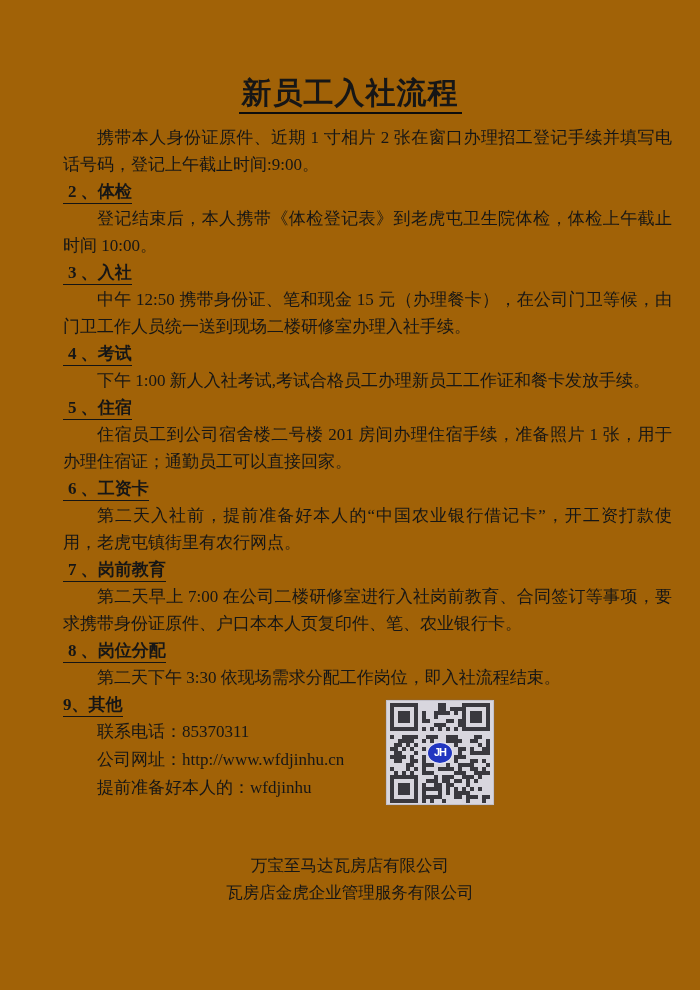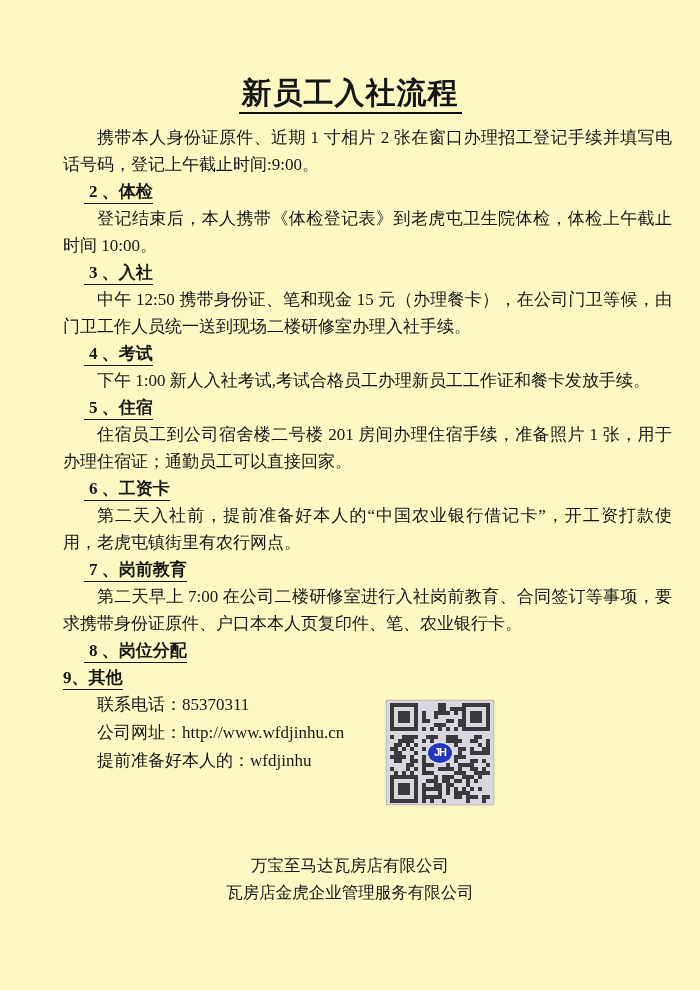--- a/index.html
+++ b/index.html
@@ -1,21 +1,21 @@
 <!DOCTYPE html>
 <html><head>
 <meta charset="utf-8">
 <style>
   * { margin:0; padding:0; box-sizing:border-box; }
   html,body { background:#888; }
   .page {
     position:relative;
     width:700px; height:990px;
     margin:0 auto;
-    background:#fef9c3;
+    background:#a16207;
     color:#161616;
     font-family:"Liberation Serif","DejaVu Serif",serif;
     overflow:hidden;
   }
   .title-wrap {
     padding-top:74px;
     text-align:center;
   }
   .title-underline {
     display:inline-block;
@@ -33,21 +33,21 @@
     font-size:17px;
     font-weight:bold;
     line-height:27px;
     white-space:pre-wrap;
   }
   .heading .hu {
     display:inline-block;
     border-bottom:1.7px solid #141414;
     line-height:22px;
   }
-  .section.indented .hu { padding-left:5px;margin-left:21px; }
+  .section.indented .hu { padding-left:5px; }
   .body {
     font-size:17px;
     line-height:27px;
     text-align:justify;
     text-indent:2em;
   }
   .contact-line {
     font-size:17px;
     line-height:28px;
     padding-left:2em;
@@ -126,20 +126,21 @@
       <p class="body">第二天入社前，提前准备好本人的“中国农业银行借记卡”，开工资打款使用，老虎屯镇街里有农行网点。</p>
     </div>
 
     <div class="section indented">
       <div class="heading"><span class="hu">7 、岗前教育</span></div>
       <p class="body">第二天早上 7:00 在公司二楼研修室进行入社岗前教育、合同签订等事项，要求携带身份证原件、户口本本人页复印件、笔、农业银行卡。</p>
     </div>
 
     <div class="section indented">
       <div class="heading"><span class="hu">8 、岗位分配</span></div>
+      <p class="body">第二天下午 3:30 依现场需求分配工作岗位，即入社流程结束。</p>
     </div>
 
     <div class="section other">
       <div class="heading"><span class="hu">9、其他</span></div>
       <div class="contact-line">联系电话：85370311</div>
       <div class="contact-line">公司网址：http://www.wfdjinhu.cn</div>
       <div class="contact-line">提前准备好本人的：wfdjinhu</div>
     </div>
 
   </div>

